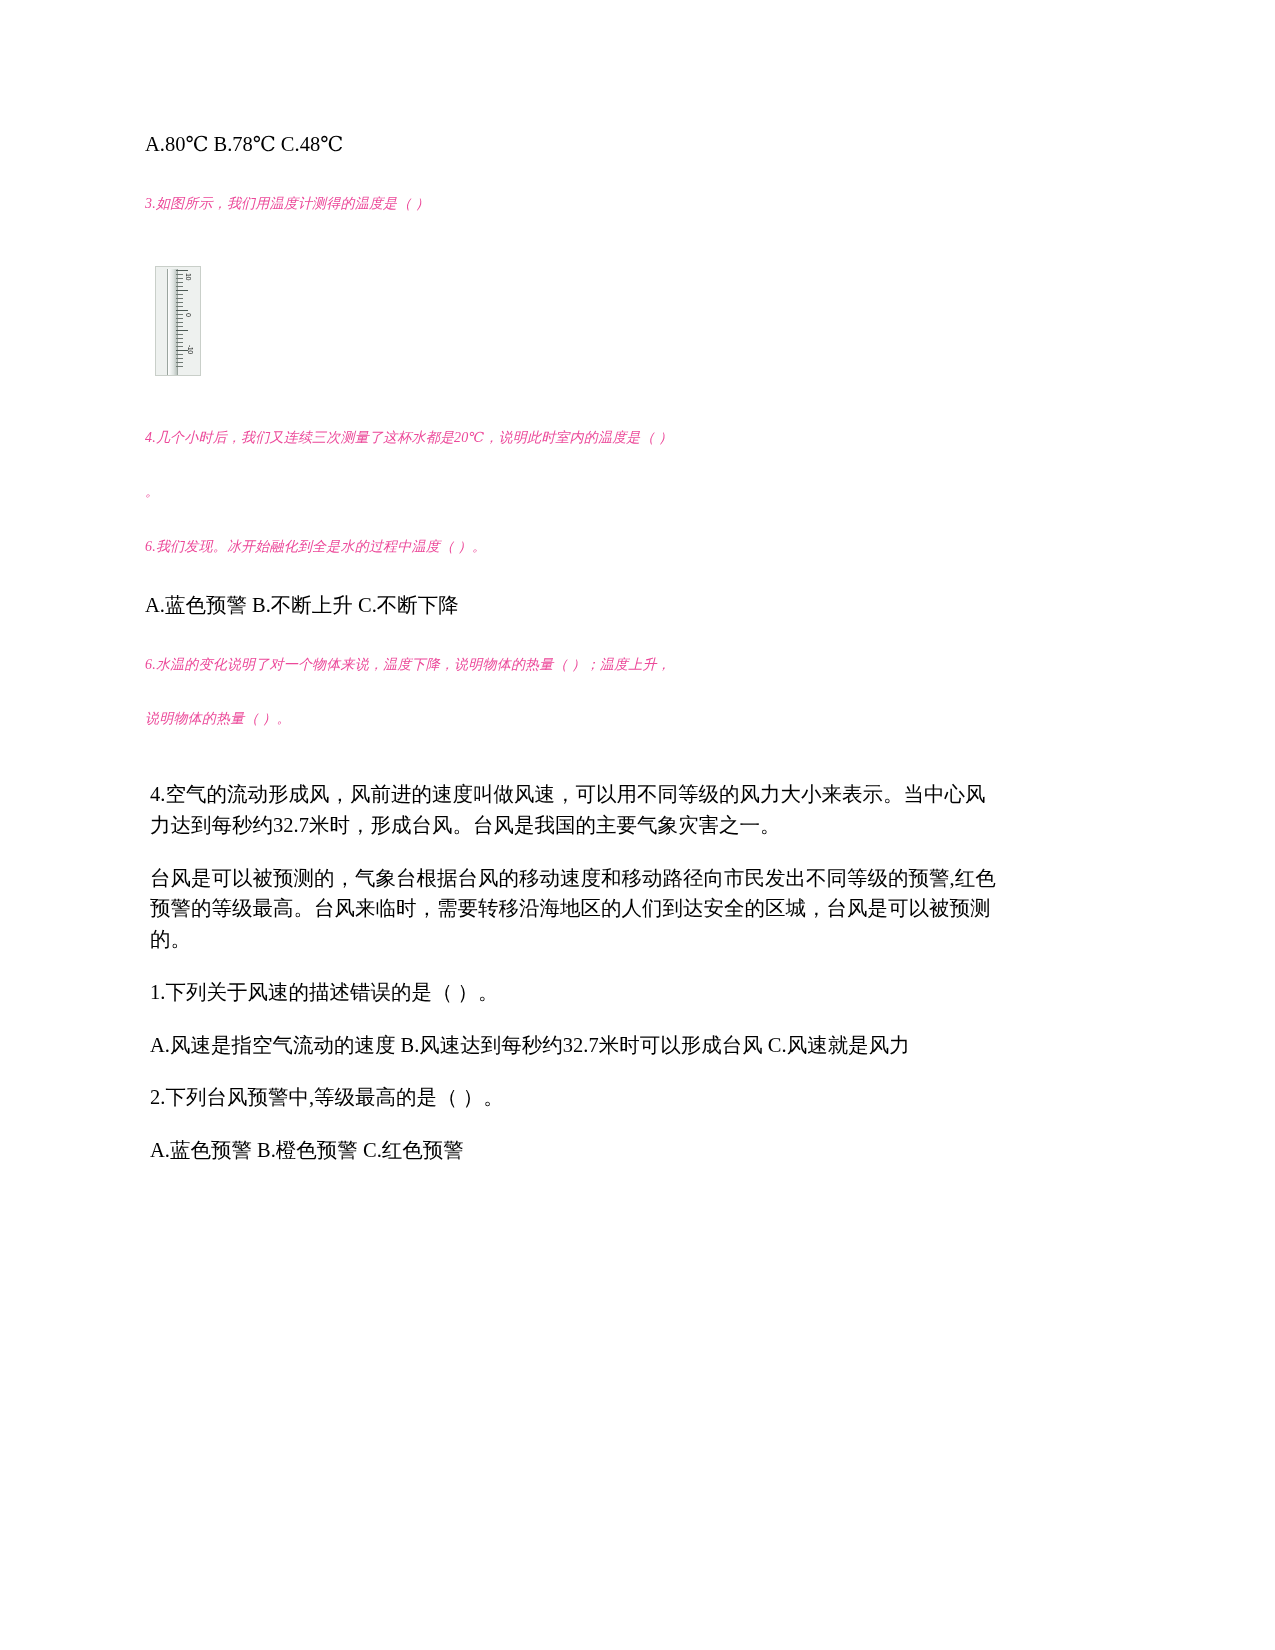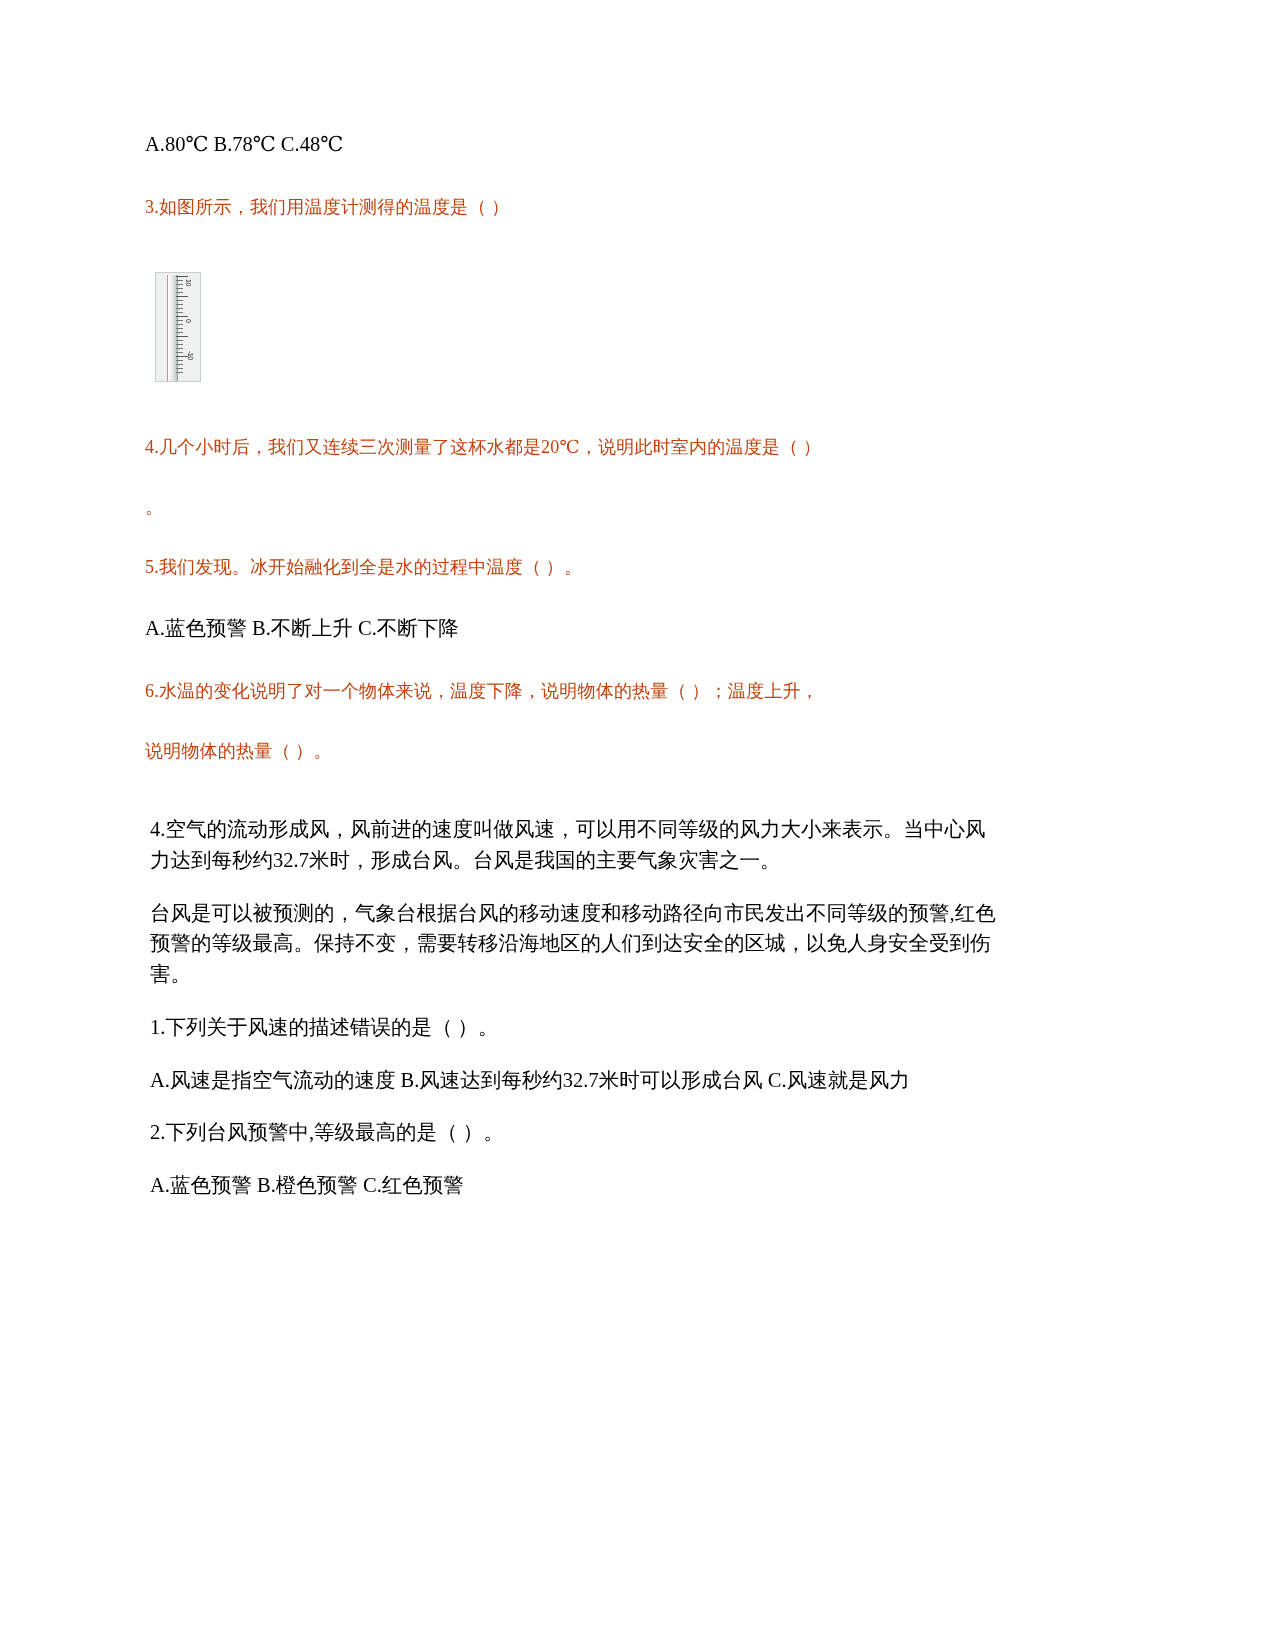--- a/index.html
+++ b/index.html
@@ -16,25 +16,26 @@
     overflow: hidden;
   }
   .page {
     position: relative;
     width: 1150px;
     height: 1650px;
     box-sizing: border-box;
     padding: 130px 145px 0 145px;
   }
   .q-line {
-    font-size: 18px;
+    font-size: 14px;
     line-height: 1.45;
     letter-spacing: 0.2px;
     margin: 0 0 34px 0;
-    color: #c2410c;
+    color: #ec4899;
+    font-style: italic;
   }
   .opts {
     font-size: 20.5px;
     line-height: 1.45;
     margin: 0 0 34px 0;
   }
   .gap-lg { margin-bottom: 50px; }
 
   
   .thermo-wrap {
@@ -139,28 +140,28 @@
       </div>
       <span class="num n10">10</span>
       <span class="num n0">0</span>
       <span class="num nm10">-10</span>
     </div>
   </div>
 
   <div class="q-line">4.几个小时后，我们又连续三次测量了这杯水都是20℃，说明此时室内的温度是（      ）</div>
   <div class="q-line">。</div>
 
-  <div class="q-line">5.我们发现。冰开始融化到全是水的过程中温度（   ）。</div>
+  <div class="q-line">6.我们发现。冰开始融化到全是水的过程中温度（   ）。</div>
   <div class="opts">A.蓝色预警      B.不断上升      C.不断下降</div>
 
   <div class="q-line">6.水温的变化说明了对一个物体来说，温度下降，说明物体的热量（      ）；温度上升，</div>
   <div class="q-line gap-lg">说明物体的热量（      ）。</div>
 
   <div class="passage">
     <p>4.空气的流动形成风，风前进的速度叫做风速，可以用不同等级的风力大小来表示。当中心风力达到每秒约32.7米时，形成台风。台风是我国的主要气象灾害之一。</p>
-    <p>台风是可以被预测的，气象台根据台风的移动速度和移动路径向市民发出不同等级的预警,红色预警的等级最高。保持不变，需要转移沿海地区的人们到达安全的区城，以免人身安全受到伤害。</p>
+    <p>台风是可以被预测的，气象台根据台风的移动速度和移动路径向市民发出不同等级的预警,红色预警的等级最高。台风来临时，需要转移沿海地区的人们到达安全的区城，台风是可以被预测的。</p>
     <p>1.下列关于风速的描述错误的是（   ）。</p>
     <p>A.风速是指空气流动的速度          B.风速达到每秒约32.7米时可以形成台风          C.风速就是风力</p>
     <p>2.下列台风预警中,等级最高的是（   ）。</p>
     <p>A.蓝色预警        B.橙色预警        C.红色预警</p>
   </div>
 
 </div>
 
 </body></html>

